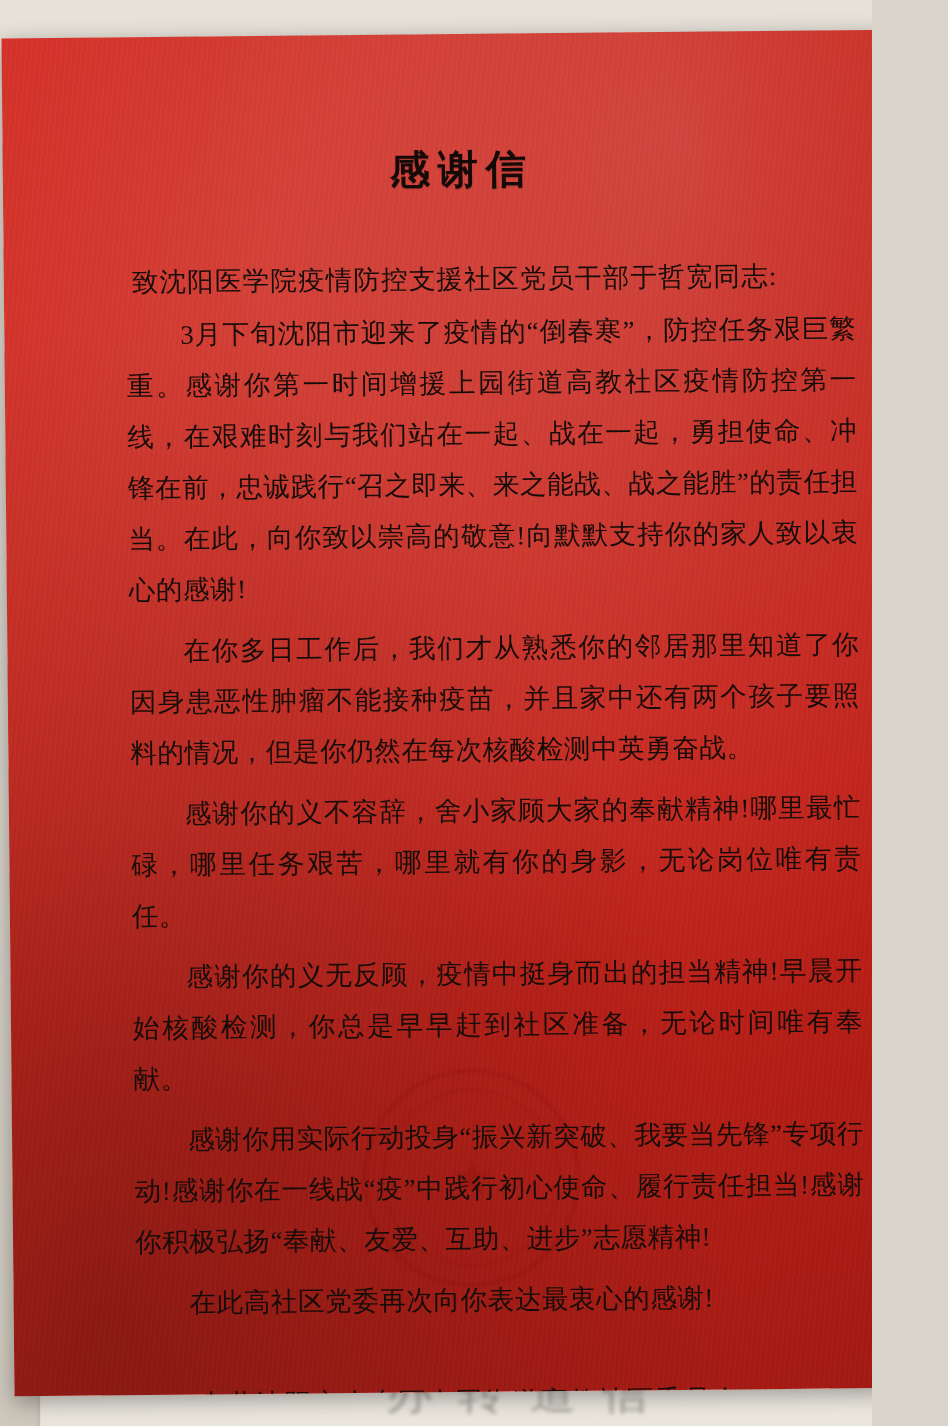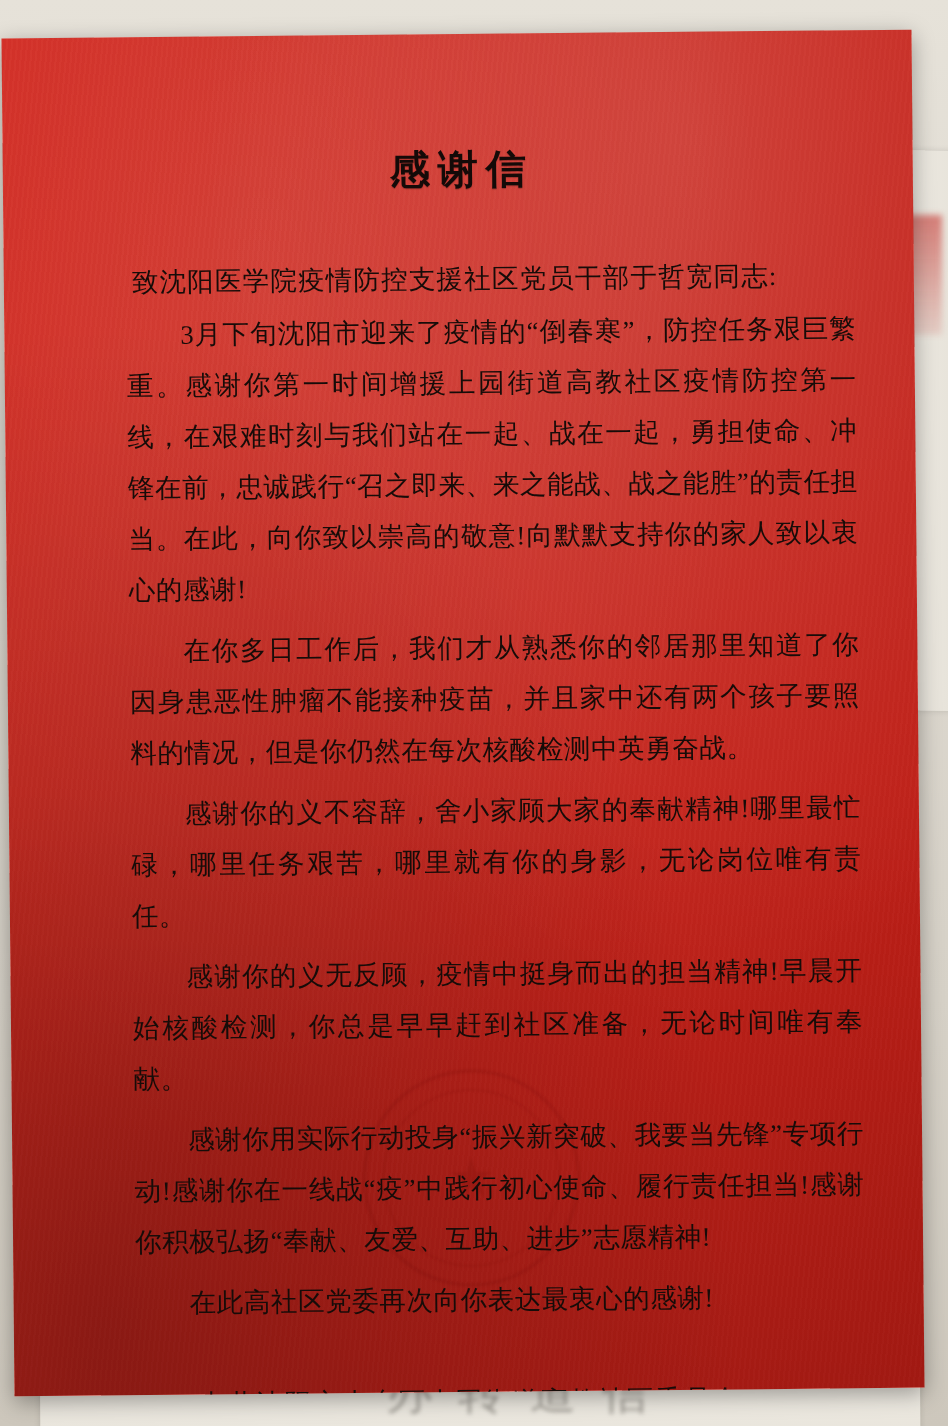--- a/index.html
+++ b/index.html
@@ -10,21 +10,21 @@
   body {
     width: 948px;
     height: 1426px;
     overflow: hidden;
     font-family: "Liberation Serif", serif;
   }
 
   
   #scene {
     position: relative;
-    width: 948px;
+    width: 872px;
     height: 1426px;
     background:
       linear-gradient(180deg, #e6e2d9 0%, #ded9d0 35%, #d6d1c7 70%, #cdc7bc 100%);
     overflow: hidden;
   }
 
   
   .under-paper {
     position: absolute;
     background: #efece4;

